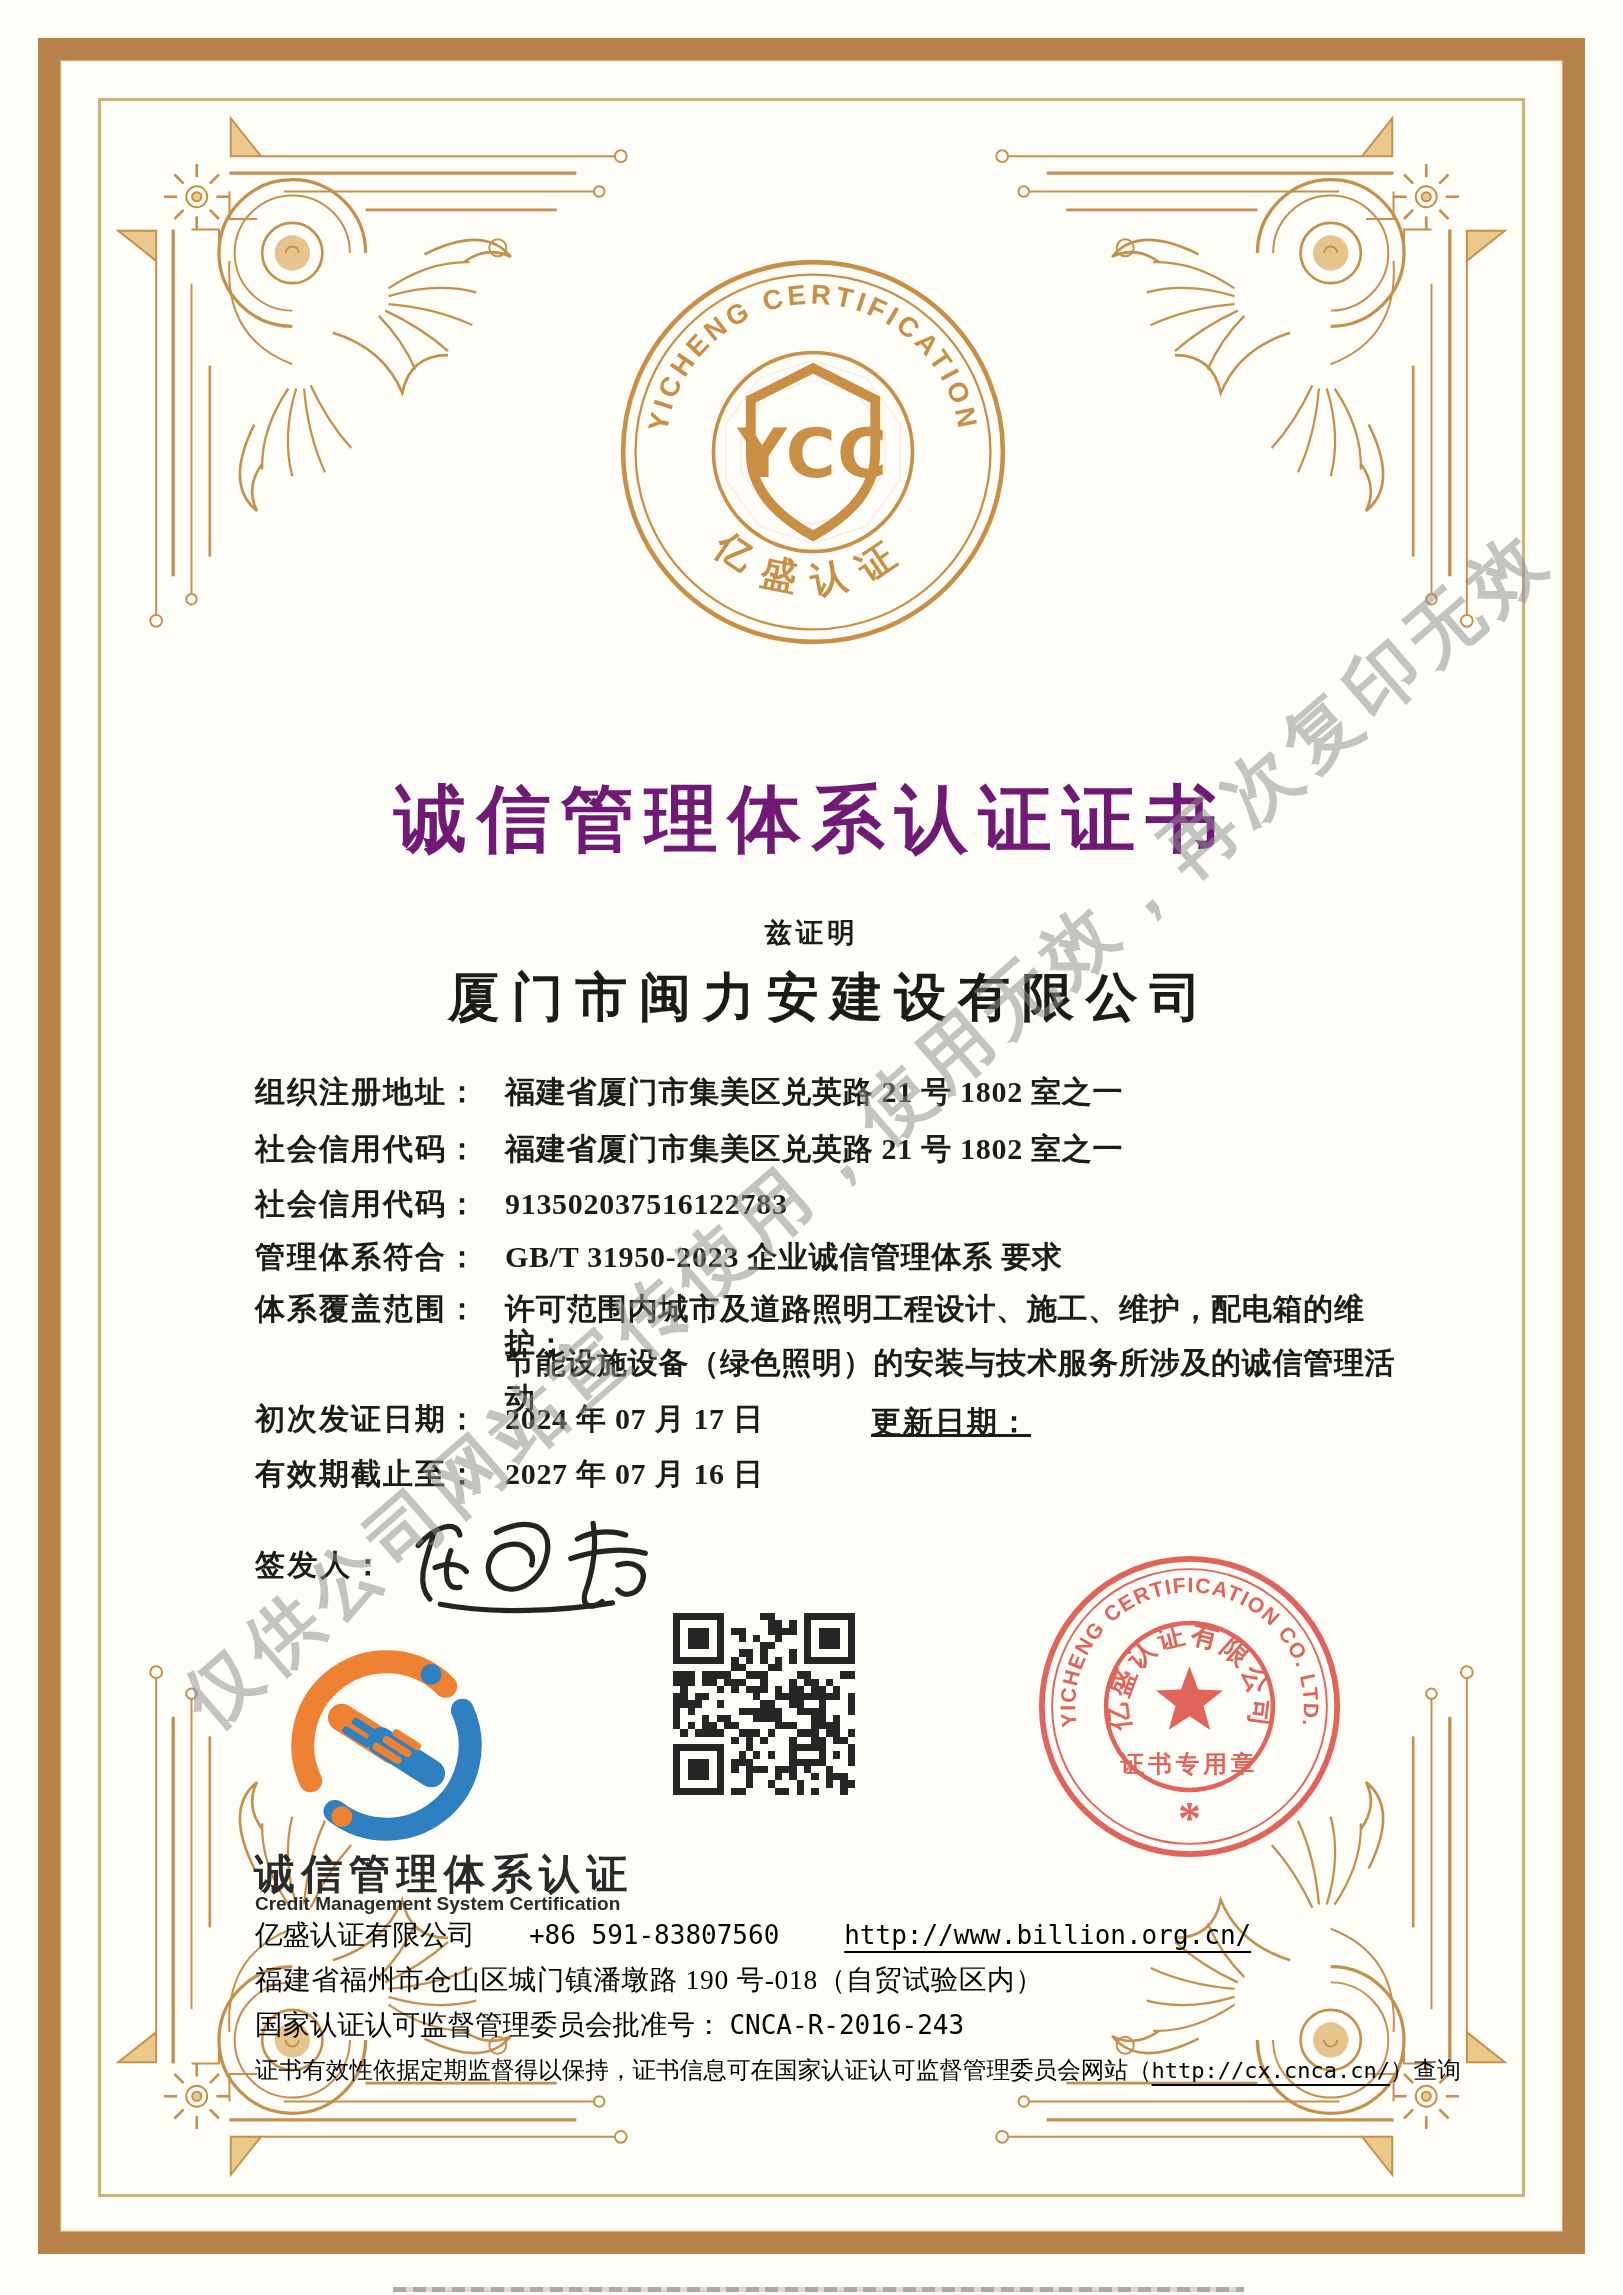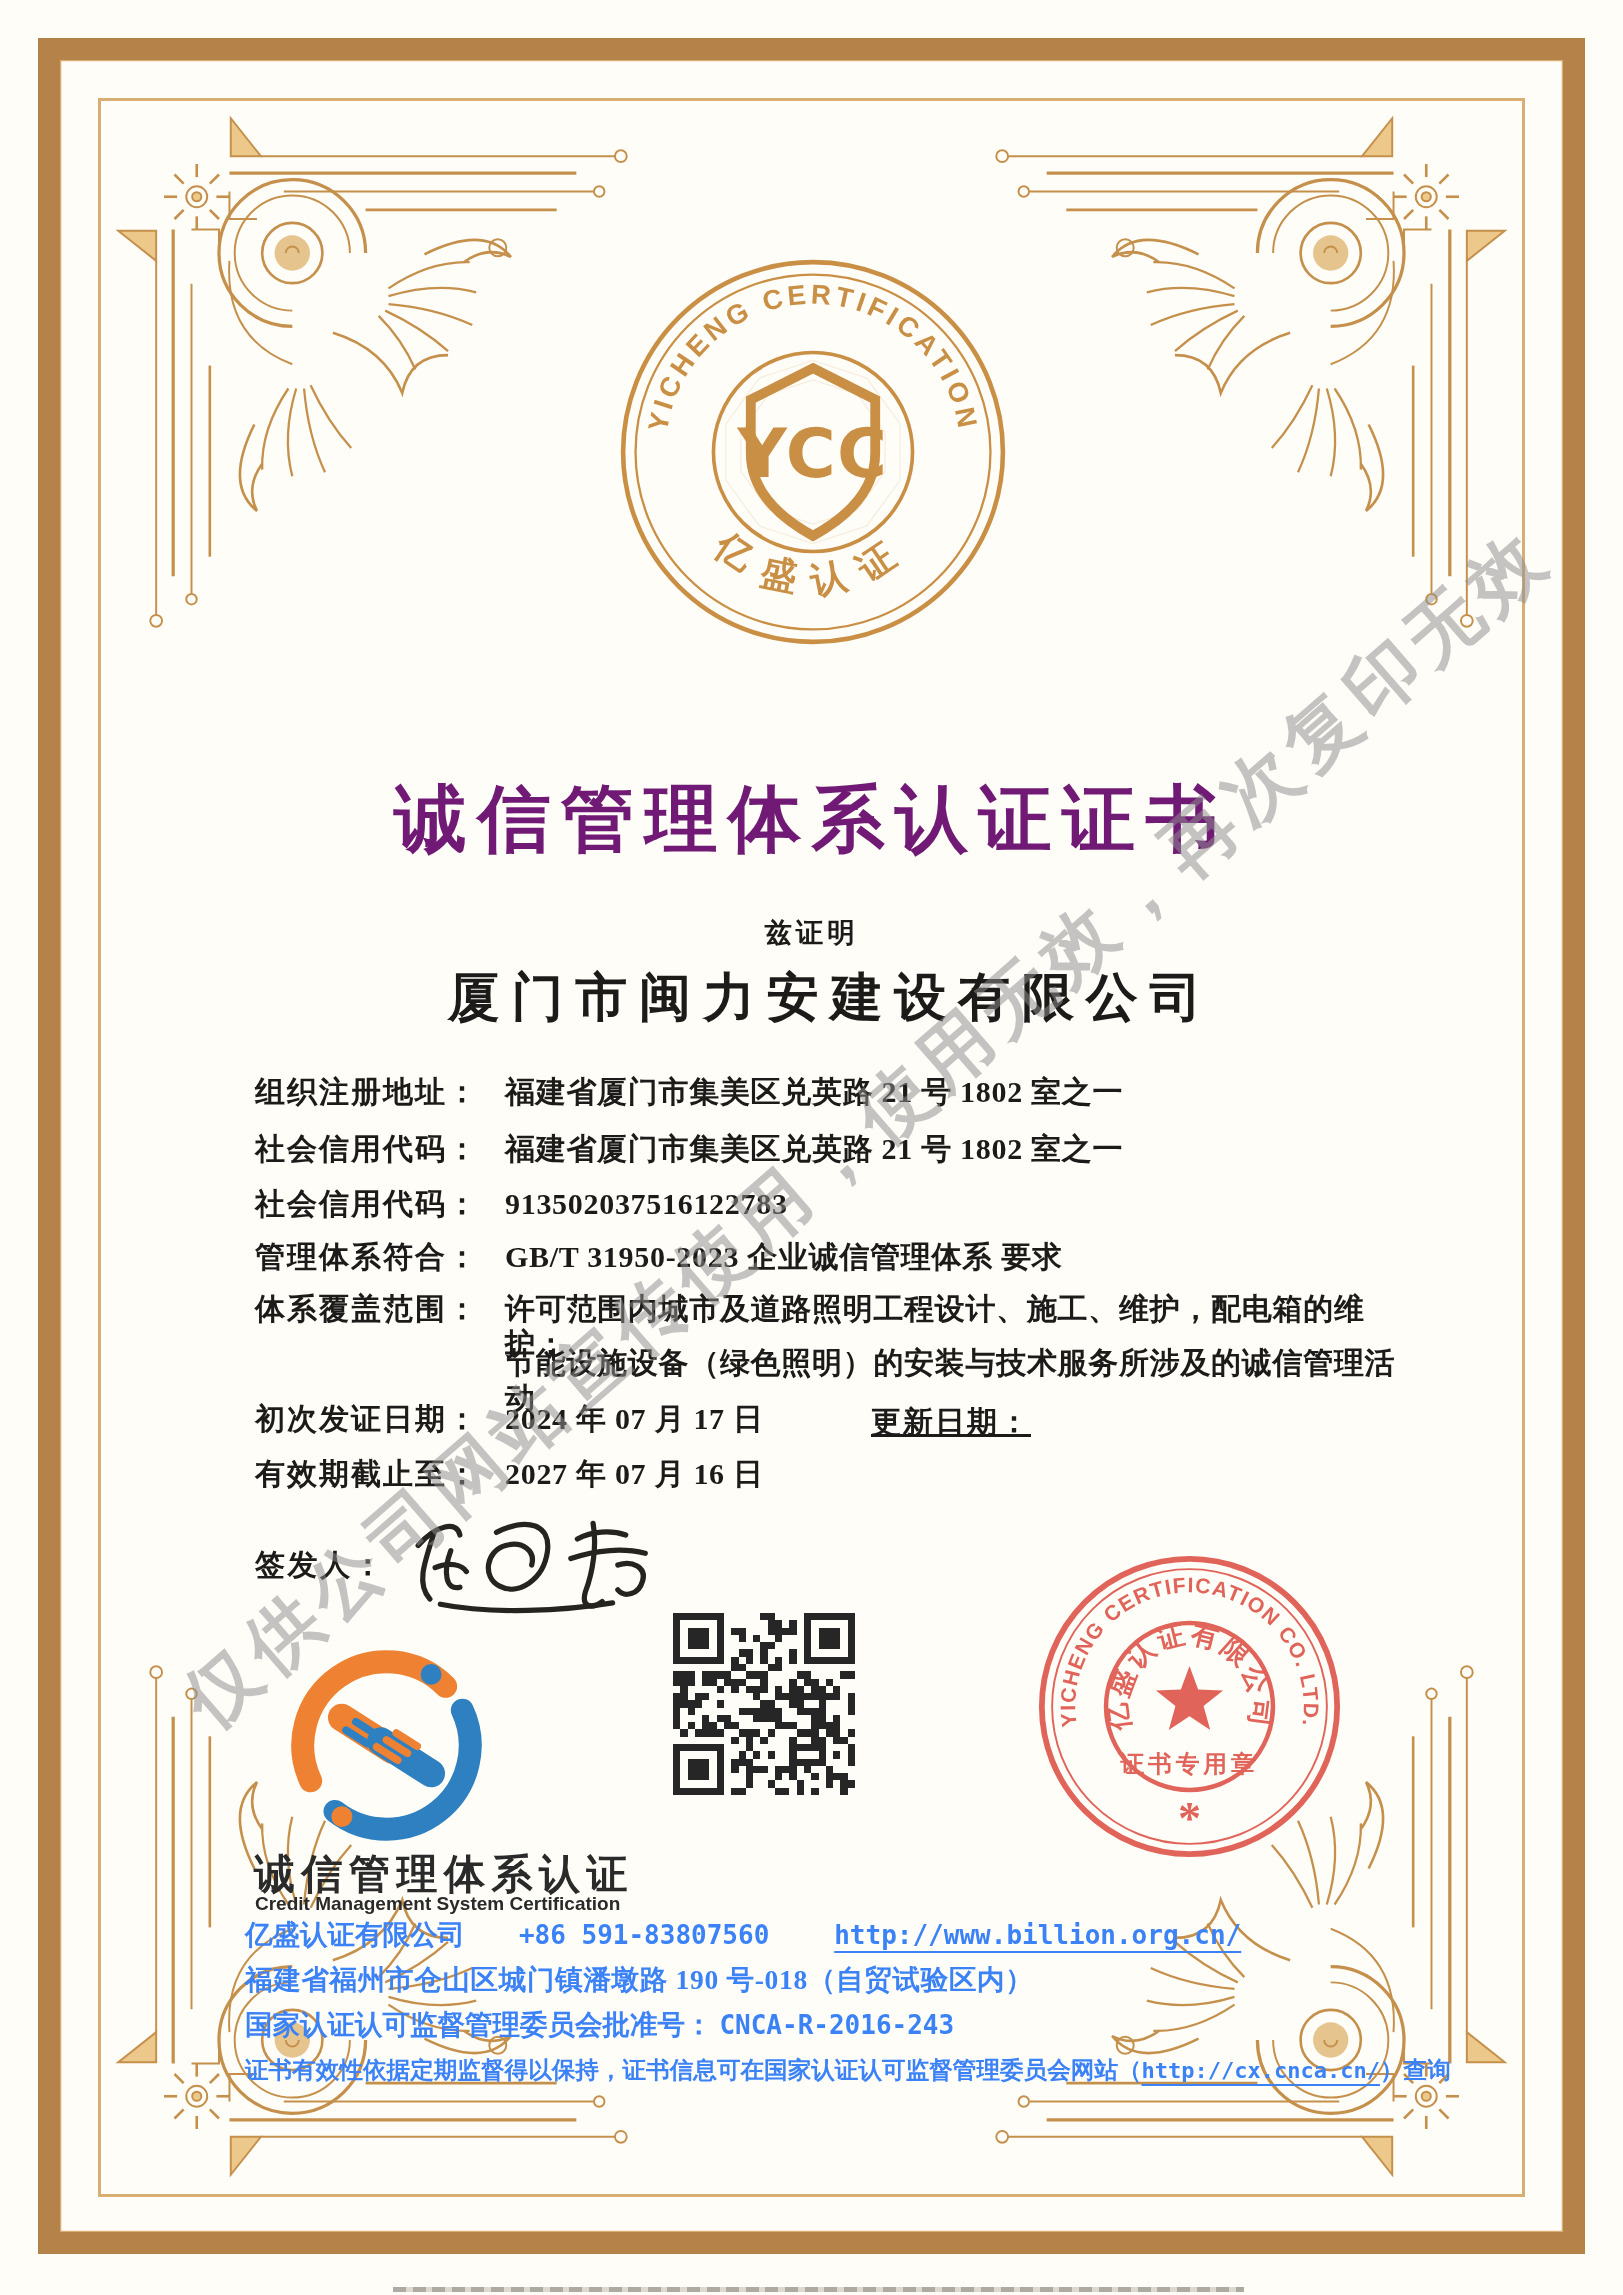--- a/index.html
+++ b/index.html
@@ -54,21 +54,21 @@
   .badge-sub{left:255px;top:1893px;width:458px;font-size:19px;font-weight:bold;
          font-family:"Liberation Sans",sans-serif;color:#2a2a2a;}
 
   
   .qr{left:673px;top:1613px;width:182px;height:182px;}
 
   
   .seal{left:1029px;top:1546px;width:321px;height:321px;opacity:.88;z-index:20;}
 
   
-  .foot{position:absolute;left:245px;font-weight:bold;color:#3b82f6;}
+  .foot{position:absolute;left:255px;font-weight:normal;color:#000000;}
   .f1{top:1917px;font-size:27.5px;}
   .f1 .ph{font-family:"DejaVu Sans Mono",monospace;font-size:26px;margin-left:47px;}
   .f1 .web{font-family:"DejaVu Sans Mono",monospace;font-size:26px;margin-left:58px;
            text-decoration:underline;text-underline-offset:6.5px;}
   .f2{top:1962px;font-size:27.5px;letter-spacing:0.7px;}
   .f3{top:2007px;font-size:27.5px;}
   .f3 .code{font-family:"DejaVu Sans Mono",monospace;font-size:26px;}
   .f4{top:2054px;font-size:23.6px;}
   .f4 .url{font-family:"DejaVu Sans Mono",monospace;font-size:22px;
            text-decoration:underline;text-underline-offset:5.9px;}

